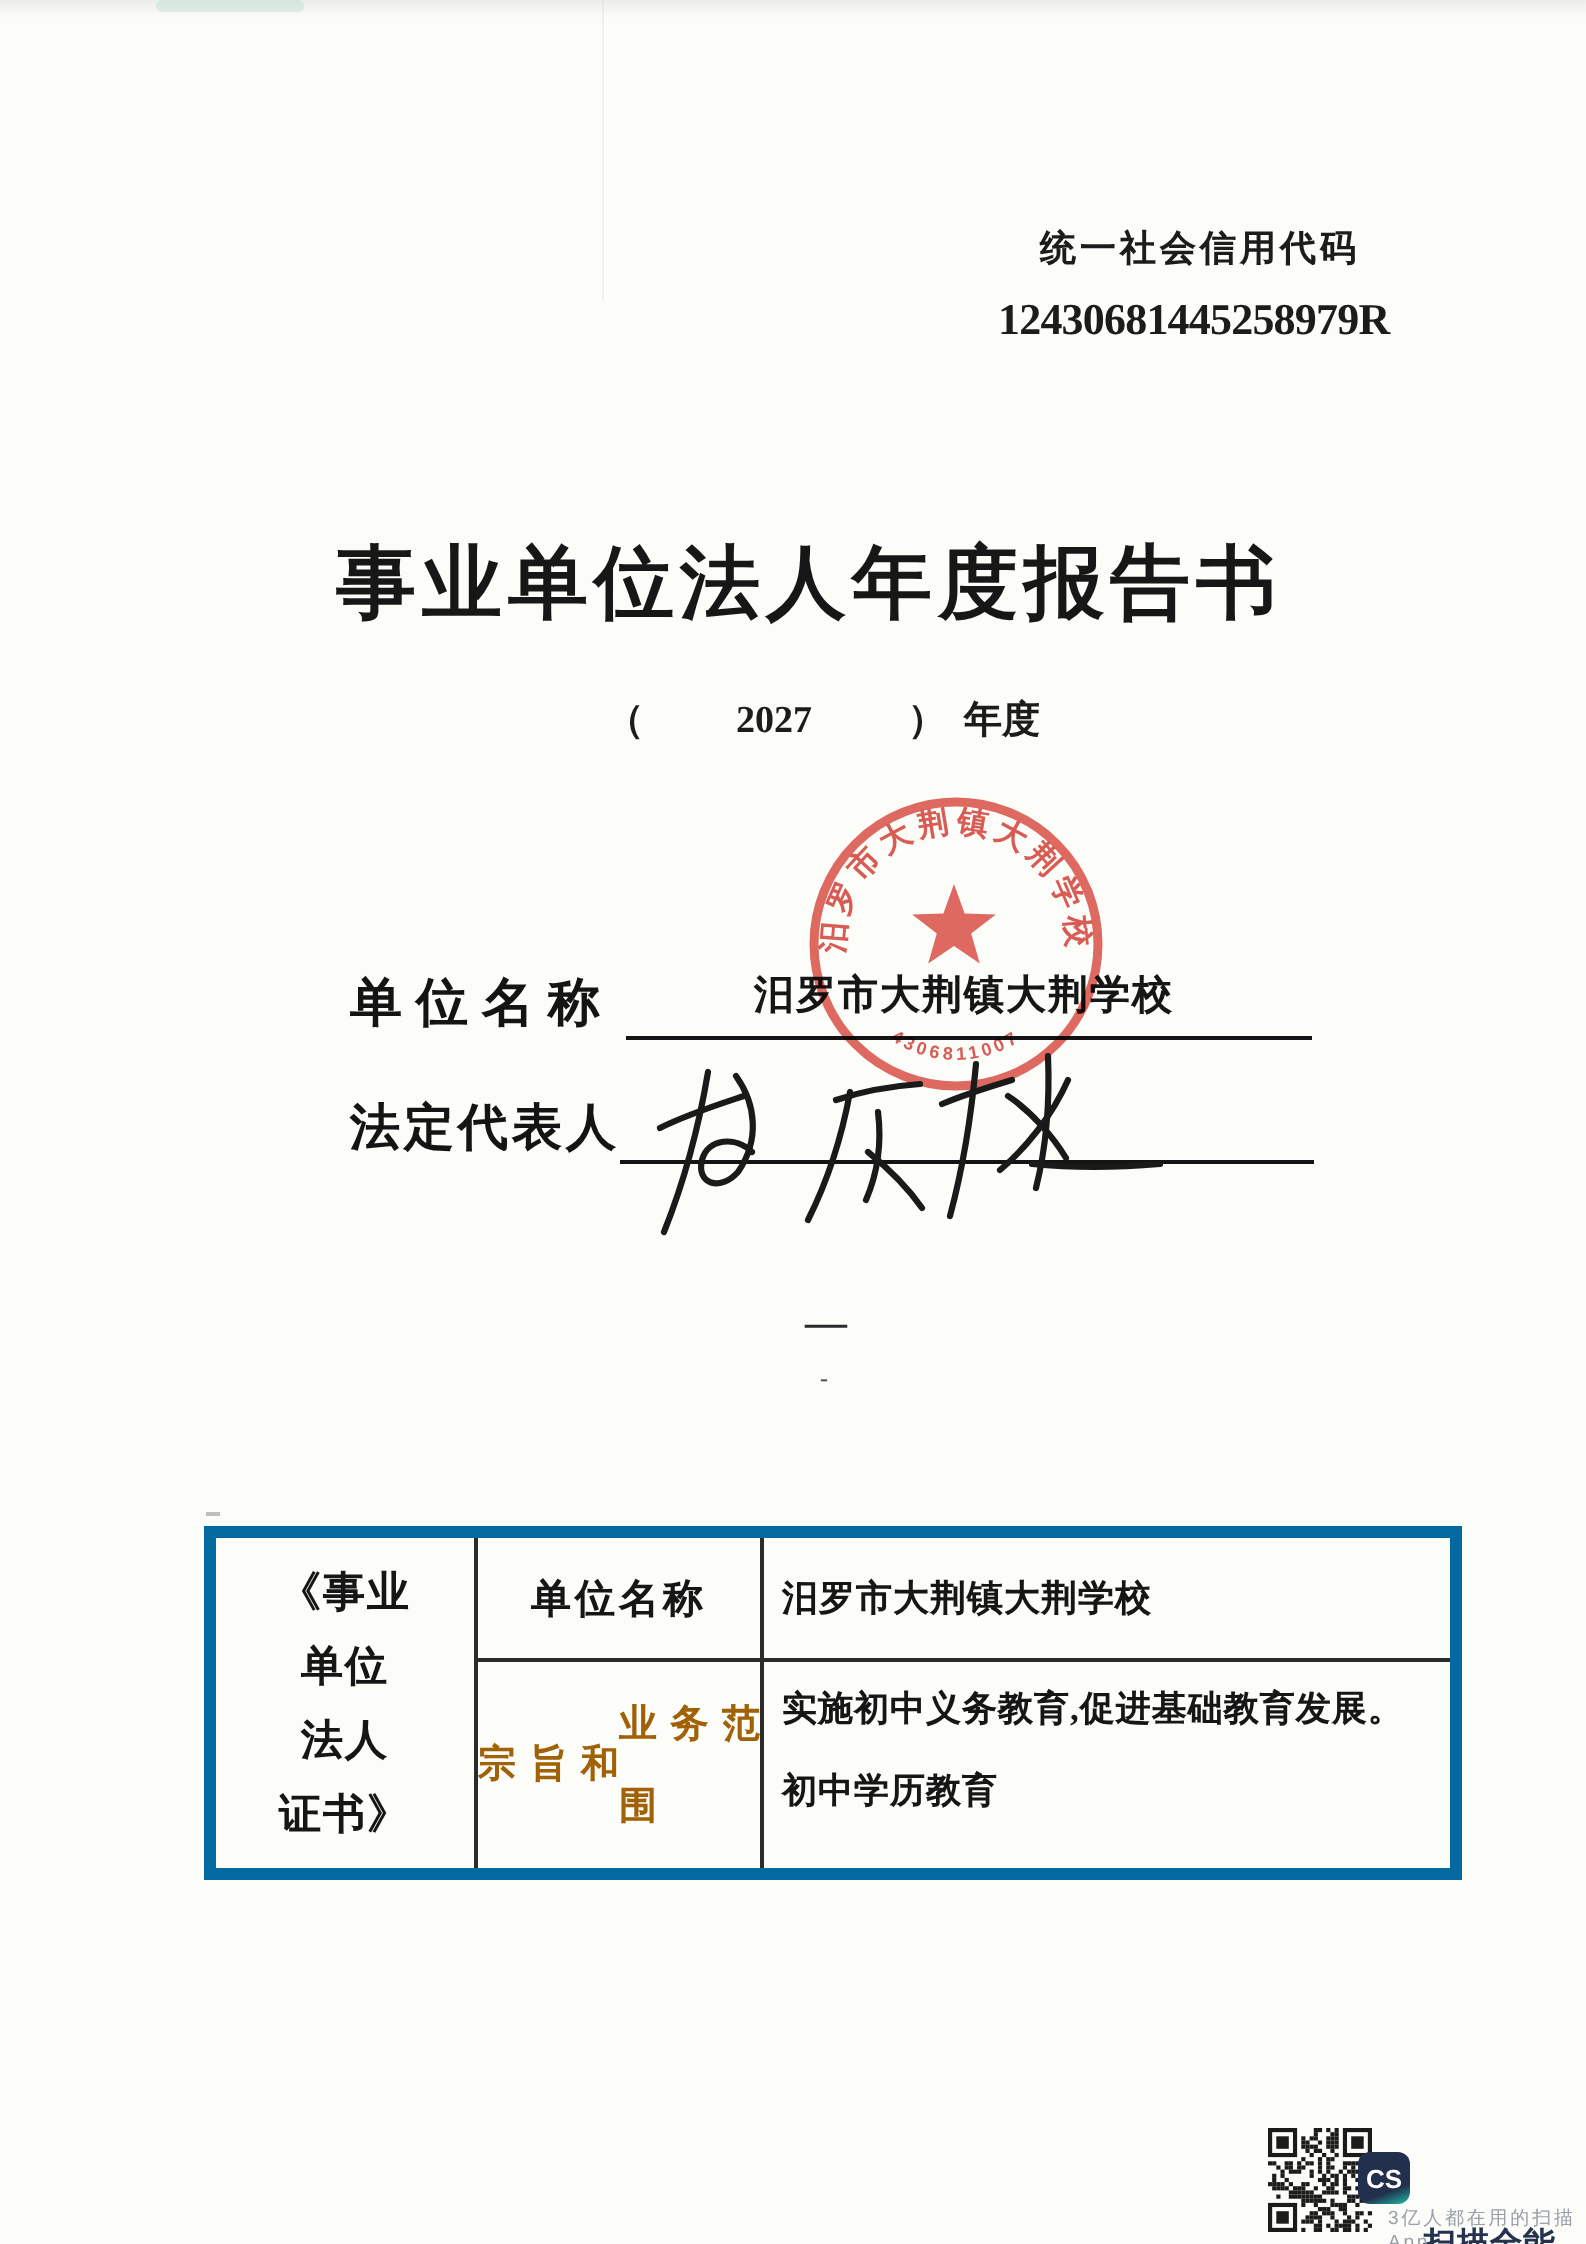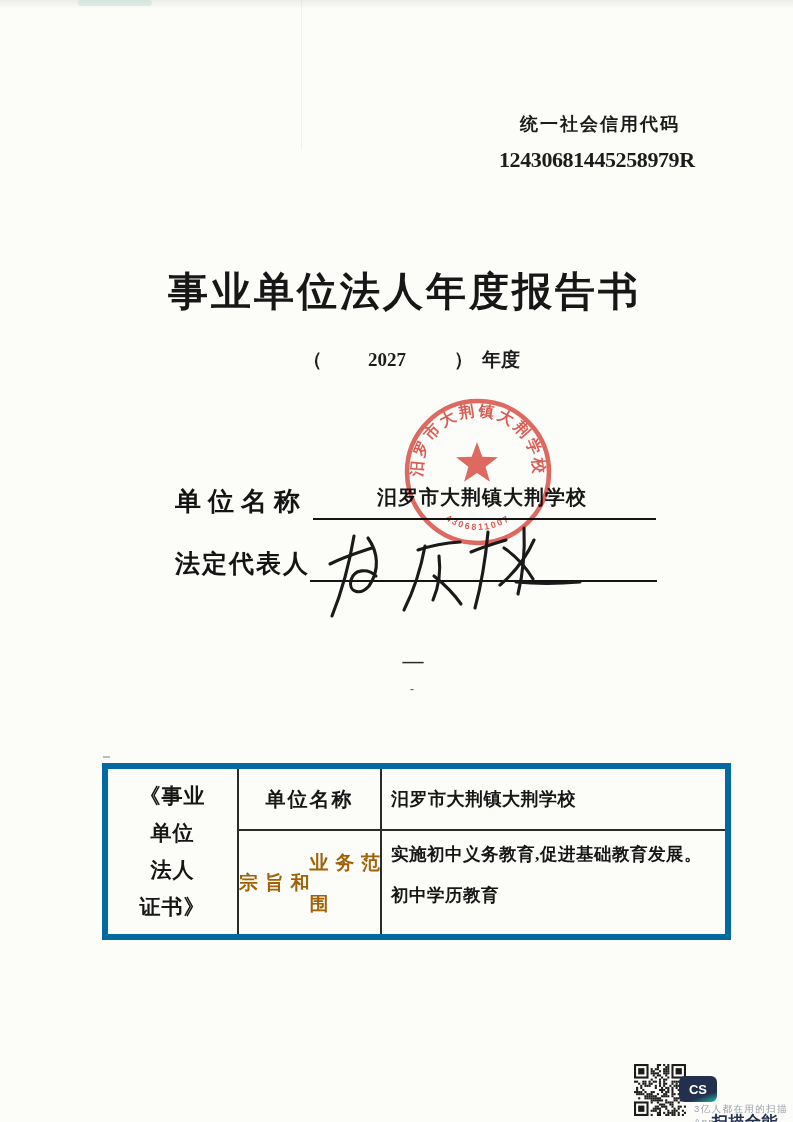--- a/index.html
+++ b/index.html
@@ -61,21 +61,21 @@
   .cell-c1{border-bottom:2px solid #2b2b2b;padding-left:9px;
     font-size:18px;font-weight:bold;letter-spacing:0.5px;color:#161616;}
   .cell-b2{border-right:2px solid #2b2b2b;justify-content:center;
     font-size:19px;font-weight:bold;line-height:41px;color:#a16207;}
   .cell-b2 span{display:inline-block;width:92px;text-align:justify;text-align-last:justify;}
   .cell-c2{padding:0 10px 16px 9px;font-size:17.5px;font-weight:600;
     letter-spacing:0.5px;line-height:41px;color:#161616;}
 
   
   .qr{left:634px;top:1064px;width:52px;height:52px;}
-  .cs-logo{left:679px;top:1076px;width:38px;height:26px;border-radius:6px;
+  .cs-logo{left:679px;top:1076px;width:26px;height:26px;border-radius:6px;
     background:linear-gradient(160deg,#22304e 72%,#1fbfa4 100%);
     display:flex;align-items:center;justify-content:center;
     color:#ffffff;font-size:13px;font-weight:bold;letter-spacing:0;}
   .cs-name{left:712px;top:1077px;font-size:16px;font-weight:bold;color:#24324f;letter-spacing:0.5px;margin-top:35px;}
   .cs-tagline{left:694px;top:1103px;font-size:9.5px;color:#99a0aa;letter-spacing:1.4px;}
 </style>
 </head>
 <body>
 
 <div class="page">

